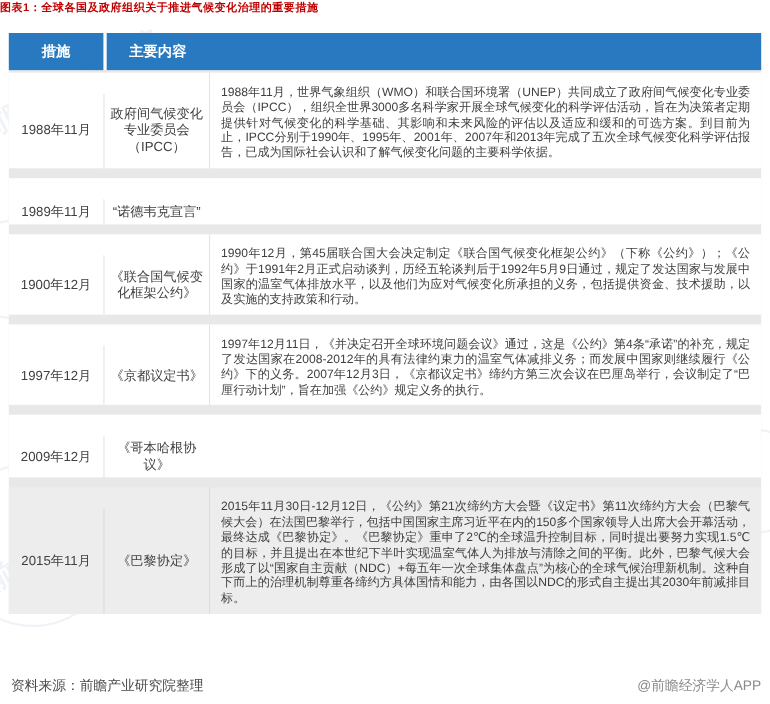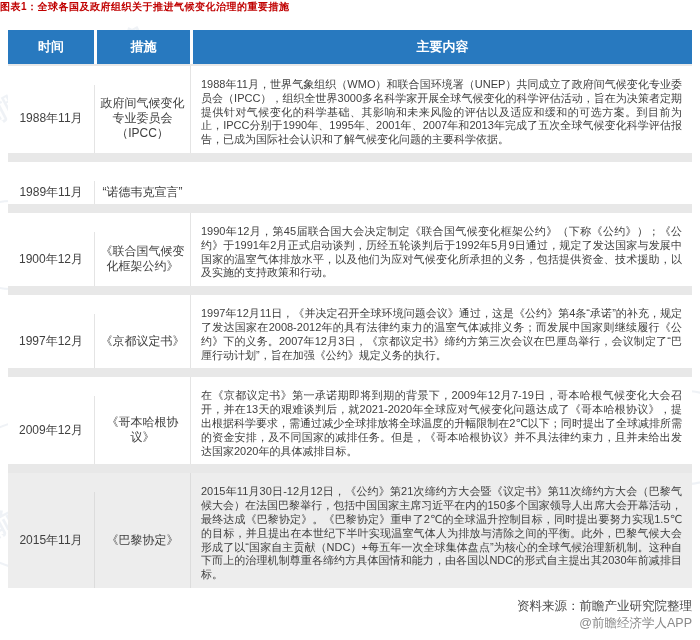--- a/index.html
+++ b/index.html
@@ -86,21 +86,20 @@
   .row.alt .cell + .cell { border-left-color: #dcdcdc; }
 
   
   .footer {
     position: absolute;
     left: 10px; right: 8px; bottom: 8px;
     display: flex;
     justify-content: space-between;
     align-items: flex-end;
     z-index: 1;
-    flex-direction: column;
   }
   .source { font-size: 12.5px; color: #4a4a4a; }
   .credit { font-size: 12.5px; color: #8a8a8a; }
 </style>
 </head>
 <body>
 
 <div class="page">
 
   <div class="wm-layer">
@@ -112,21 +111,20 @@
     <div class="wm-circle" style="left:-45px; top:420px; width:150px; height:150px;"></div>
     <div class="wm-circle" style="left:640px; top:390px; width:95px; height:95px;"></div>
     <div class="wm-circle" style="left:-35px; top:200px; width:90px; height:90px;"></div>
   </div>
 
   <div class="title">图表1：全球各国及政府组织关于推进气候变化治理的重要措施</div>
 
   <div class="tbl">
 
     <div class="thead">
-      <div class="th">时间</div>
       <div class="th">措施</div>
       <div class="th">主要内容</div>
     </div>
 
     <div class="tbody">
 
       <div class="row">
         <div class="cell cell-time">1988年11月</div>
         <div class="cell cell-measure">政府间气候变化专业委员会（IPCC）</div>
         <div class="cell cell-content">1988年11月，世界气象组织（WMO）和联合国环境署（UNEP）共同成立了政府间气候变化专业委员会（IPCC），组织全世界3000多名科学家开展全球气候变化的科学评估活动，旨在为决策者定期提供针对气候变化的科学基础、其影响和未来风险的评估以及适应和缓和的可选方案。到目前为止，IPCC分别于1990年、1995年、2001年、2007年和2013年完成了五次全球气候变化科学评估报告，已成为国际社会认识和了解气候变化问题的主要科学依据。</div>
@@ -145,21 +143,20 @@
 
       <div class="row">
         <div class="cell cell-time">1997年12月</div>
         <div class="cell cell-measure">《京都议定书》</div>
         <div class="cell cell-content">1997年12月11日，《并决定召开全球环境问题会议》通过，这是《公约》第4条“承诺”的补充，规定了发达国家在2008-2012年的具有法律约束力的温室气体减排义务；而发展中国家则继续履行《公约》下的义务。2007年12月3日，《京都议定书》缔约方第三次会议在巴厘岛举行，会议制定了“巴厘行动计划”，旨在加强《公约》规定义务的执行。</div>
       </div>
 
       <div class="row">
         <div class="cell cell-time">2009年12月</div>
         <div class="cell cell-measure">《哥本哈根协议》</div>
-        <div class="cell cell-content">在《京都议定书》第一承诺期即将到期的背景下，2009年12月7-19日，哥本哈根气候变化大会召开，并在13天的艰难谈判后，就2021-2020年全球应对气候变化问题达成了《哥本哈根协议》，提出根据科学要求，需通过减少全球排放将全球温度的升幅限制在2℃以下；同时提出了全球减排所需的资金安排，及不同国家的减排任务。但是，《哥本哈根协议》并不具法律约束力，且并未给出发达国家2020年的具体减排目标。</div>
       </div>
 
       <div class="row alt">
         <div class="cell cell-time">2015年11月</div>
         <div class="cell cell-measure">《巴黎协定》</div>
         <div class="cell cell-content">2015年11月30日-12月12日，《公约》第21次缔约方大会暨《议定书》第11次缔约方大会（巴黎气候大会）在法国巴黎举行，包括中国国家主席习近平在内的150多个国家领导人出席大会开幕活动，最终达成《巴黎协定》。《巴黎协定》重申了2℃的全球温升控制目标，同时提出要努力实现1.5℃的目标，并且提出在本世纪下半叶实现温室气体人为排放与清除之间的平衡。此外，巴黎气候大会形成了以“国家自主贡献（NDC）+每五年一次全球集体盘点”为核心的全球气候治理新机制。这种自下而上的治理机制尊重各缔约方具体国情和能力，由各国以NDC的形式自主提出其2030年前减排目标。</div>
       </div>
 
     </div>
   </div>

